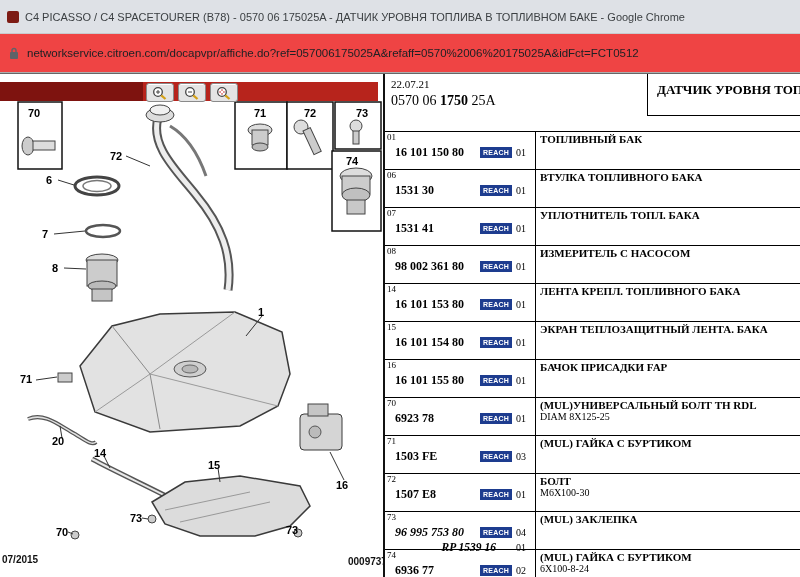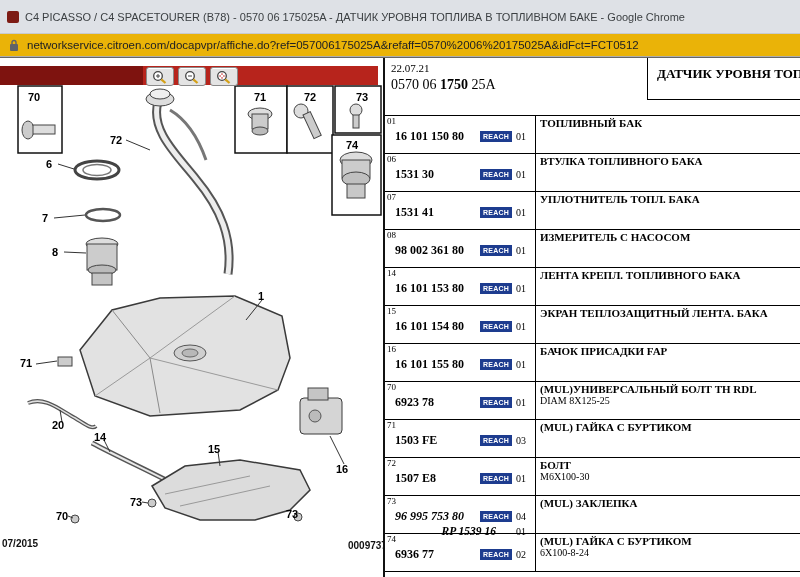--- a/index.html
+++ b/index.html
@@ -2,21 +2,21 @@
 <html><head>
 <meta charset="utf-8">
 <style>
   html,body{margin:0;padding:0;}
   body{width:800px;height:577px;overflow:hidden;background:#fff;font-family:"Liberation Sans",sans-serif;position:relative;}
 
   
   .tabbar{height:34px;background:#dee1e6;display:flex;align-items:center;gap:6px;padding:0 7px;box-sizing:border-box;border-bottom:1px solid #c8cbce;}
   .favicon{width:12px;height:12px;background:#7d1b14;border-radius:2px;flex:0 0 auto;}
   .tab-title{font-size:11px;color:#3c4043;white-space:nowrap;overflow:hidden;}
-  .addrbar{height:23px;background:#eab308;display:flex;align-items:center;gap:7px;padding:0 9px;box-sizing:border-box;border-bottom:1px solid #adadad;}
+  .addrbar{height:39px;background:#ef4444;display:flex;align-items:center;gap:7px;padding:0 9px;box-sizing:border-box;border-bottom:1px solid #adadad;}
   .lock{width:11px;height:13px;flex:0 0 auto;display:flex;align-items:center;}
   .url{font-size:11.5px;color:#202124;white-space:nowrap;overflow:hidden;}
 
   
   .page{height:530px;display:flex;border-top:1px solid #666;box-sizing:border-box;background:#fff;}
   .left-pane{width:385px;position:relative;box-sizing:border-box;border-right:2px solid #111;overflow:hidden;background:#fff;}
   .right-pane{flex:1;overflow:hidden;background:#fff;font-family:"Liberation Serif",serif;color:#000;}
 
   
   .red-toolbar{position:absolute;left:0;top:8px;width:378px;height:19px;background:#b7241c;z-index:3;}

